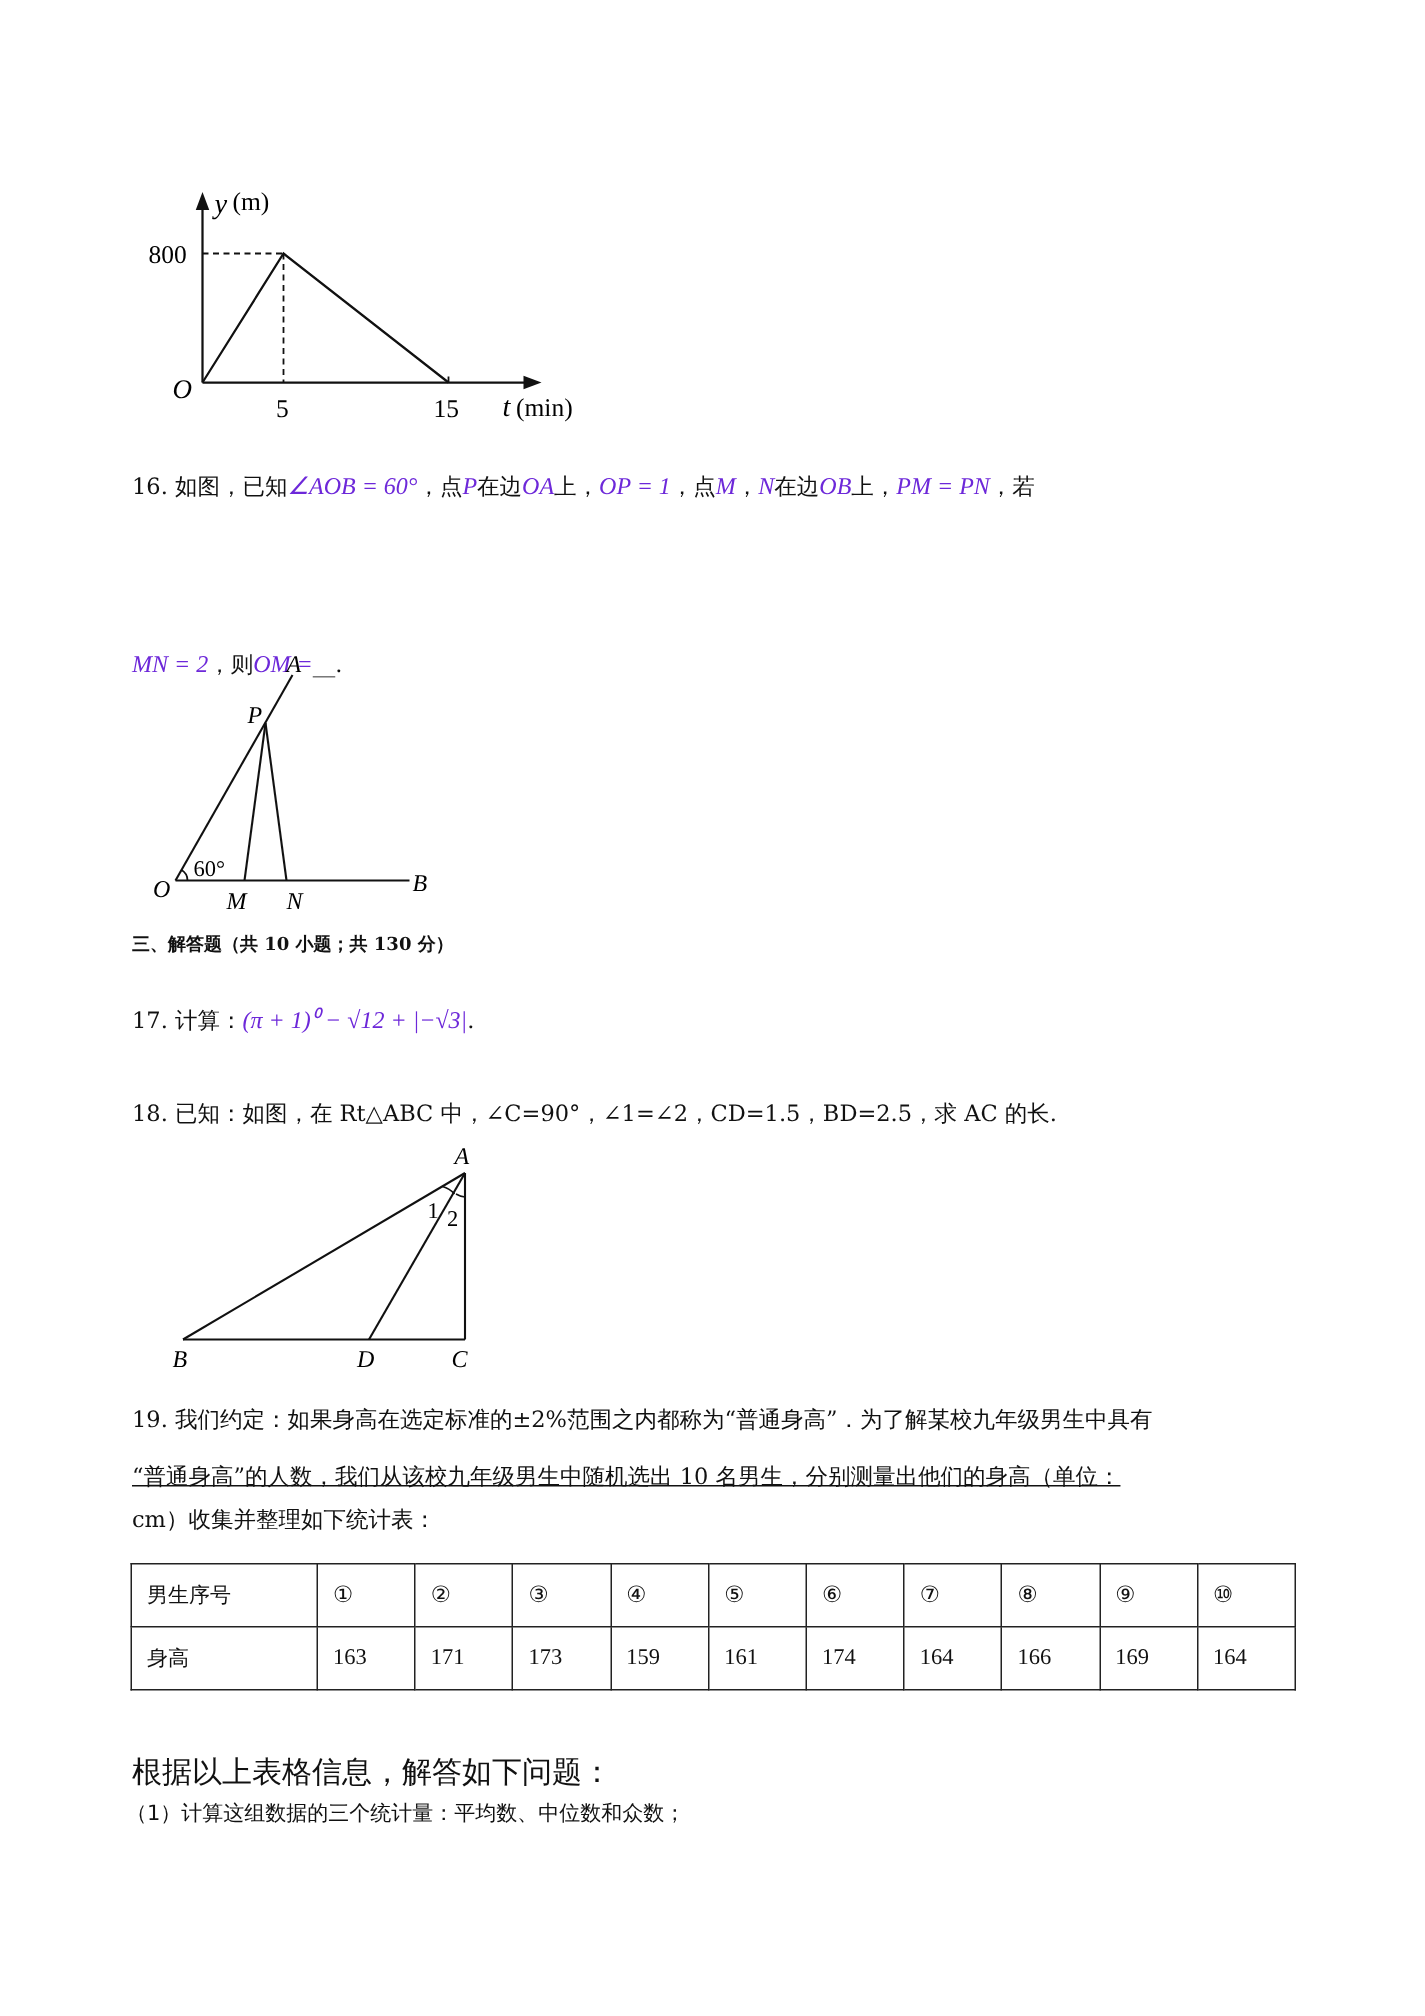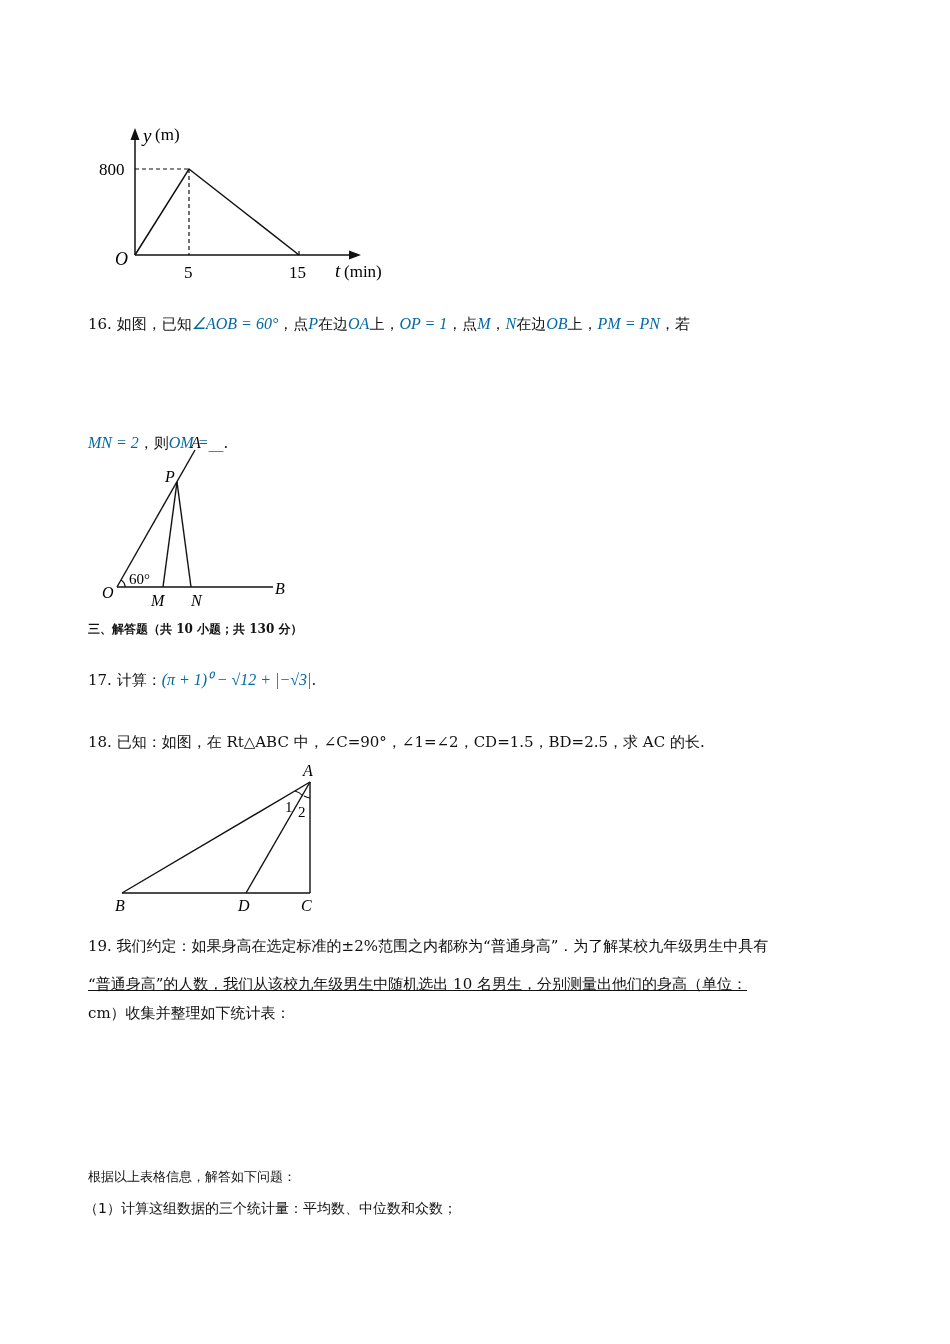--- a/index.html
+++ b/index.html
@@ -1,20 +1,20 @@
 <!DOCTYPE html>
 <html><head>
 <meta charset="utf-8">
 <style>
   html, body { margin: 0; padding: 0; background: #ffffff; }
   body { width: 950px; height: 1344px; position: relative; overflow: hidden;
          font-family: "DejaVu Serif", "Liberation Serif", serif; color: #111; }
   .abs { position: absolute; }
   .txt { font-size: 15px; white-space: nowrap; }
-  .math { font-family: "Liberation Serif", serif; font-style: italic; color: #0369a1; font-size: 16px; }
+  .math { font-family: "Liberation Serif", serif; font-style: italic; color: #6d28d9; font-size: 16px; }
   .bold { font-weight: bold; }
   svg text { font-family: "Liberation Serif", serif; }
   table.stats { border-collapse: collapse; position: absolute; left: 87px; top: 1042px; width: 777px; }
   table.stats td { border: 1px solid #222; height: 41px; padding: 0 0 0 10px;
                    font-size: 15px; font-family: "Liberation Serif", serif; vertical-align: middle; }
   table.stats td.head { width: 113px; font-family: "DejaVu Sans", sans-serif; font-size: 14px; }
 </style>
 </head>
 <body>
 
@@ -97,17 +97,43 @@
     <text x="193" y="59" font-size="15">2</text>
   </svg>
 </div>
 
 <div class="abs txt" style="left:88px;top:937px;">19. 我们约定：如果身高在选定标准的±2%范围之内都称为“普通身高”．为了解某校九年级男生中具有</div>
 <div class="abs txt" style="left:88px;top:975px;text-decoration:underline;">“普通身高”的人数，我们从该校九年级男生中随机选出 10 名男生，分别测量出他们的身高（单位：</div>
 <div class="abs txt" style="left:88px;top:1004px;">cm）收集并整理如下统计表：</div>
 
 <table class="stats">
   <tbody>
+      <tr>
+    <td class="head">男生序号</td>
+    <td>①</td>
+    <td>②</td>
+    <td>③</td>
+    <td>④</td>
+    <td>⑤</td>
+    <td>⑥</td>
+    <td>⑦</td>
+    <td>⑧</td>
+    <td>⑨</td>
+    <td>⑩</td>
+  </tr>
+  <tr>
+    <td class="head">身高</td>
+    <td>163</td>
+    <td>171</td>
+    <td>173</td>
+    <td>159</td>
+    <td>161</td>
+    <td>174</td>
+    <td>164</td>
+    <td>166</td>
+    <td>169</td>
+    <td>164</td>
+  </tr>
 </tbody>
   </table>
 
-<div class="abs txt" style="left:88px;top:1168px;font-family:'DejaVu Sans',sans-serif;font-size:13px;">根据以上表格信息，解答如下问题：</div>
+<div class="abs txt" style="left:88px;top:1168px;font-family:'DejaVu Sans',sans-serif;font-size:20px;">根据以上表格信息，解答如下问题：</div>
 <div class="abs txt" style="left:84px;top:1200px;font-family:'DejaVu Sans',sans-serif;font-size:14px;text-align:right;">（1）计算这组数据的三个统计量：平均数、中位数和众数；</div>
 
 </body></html>

